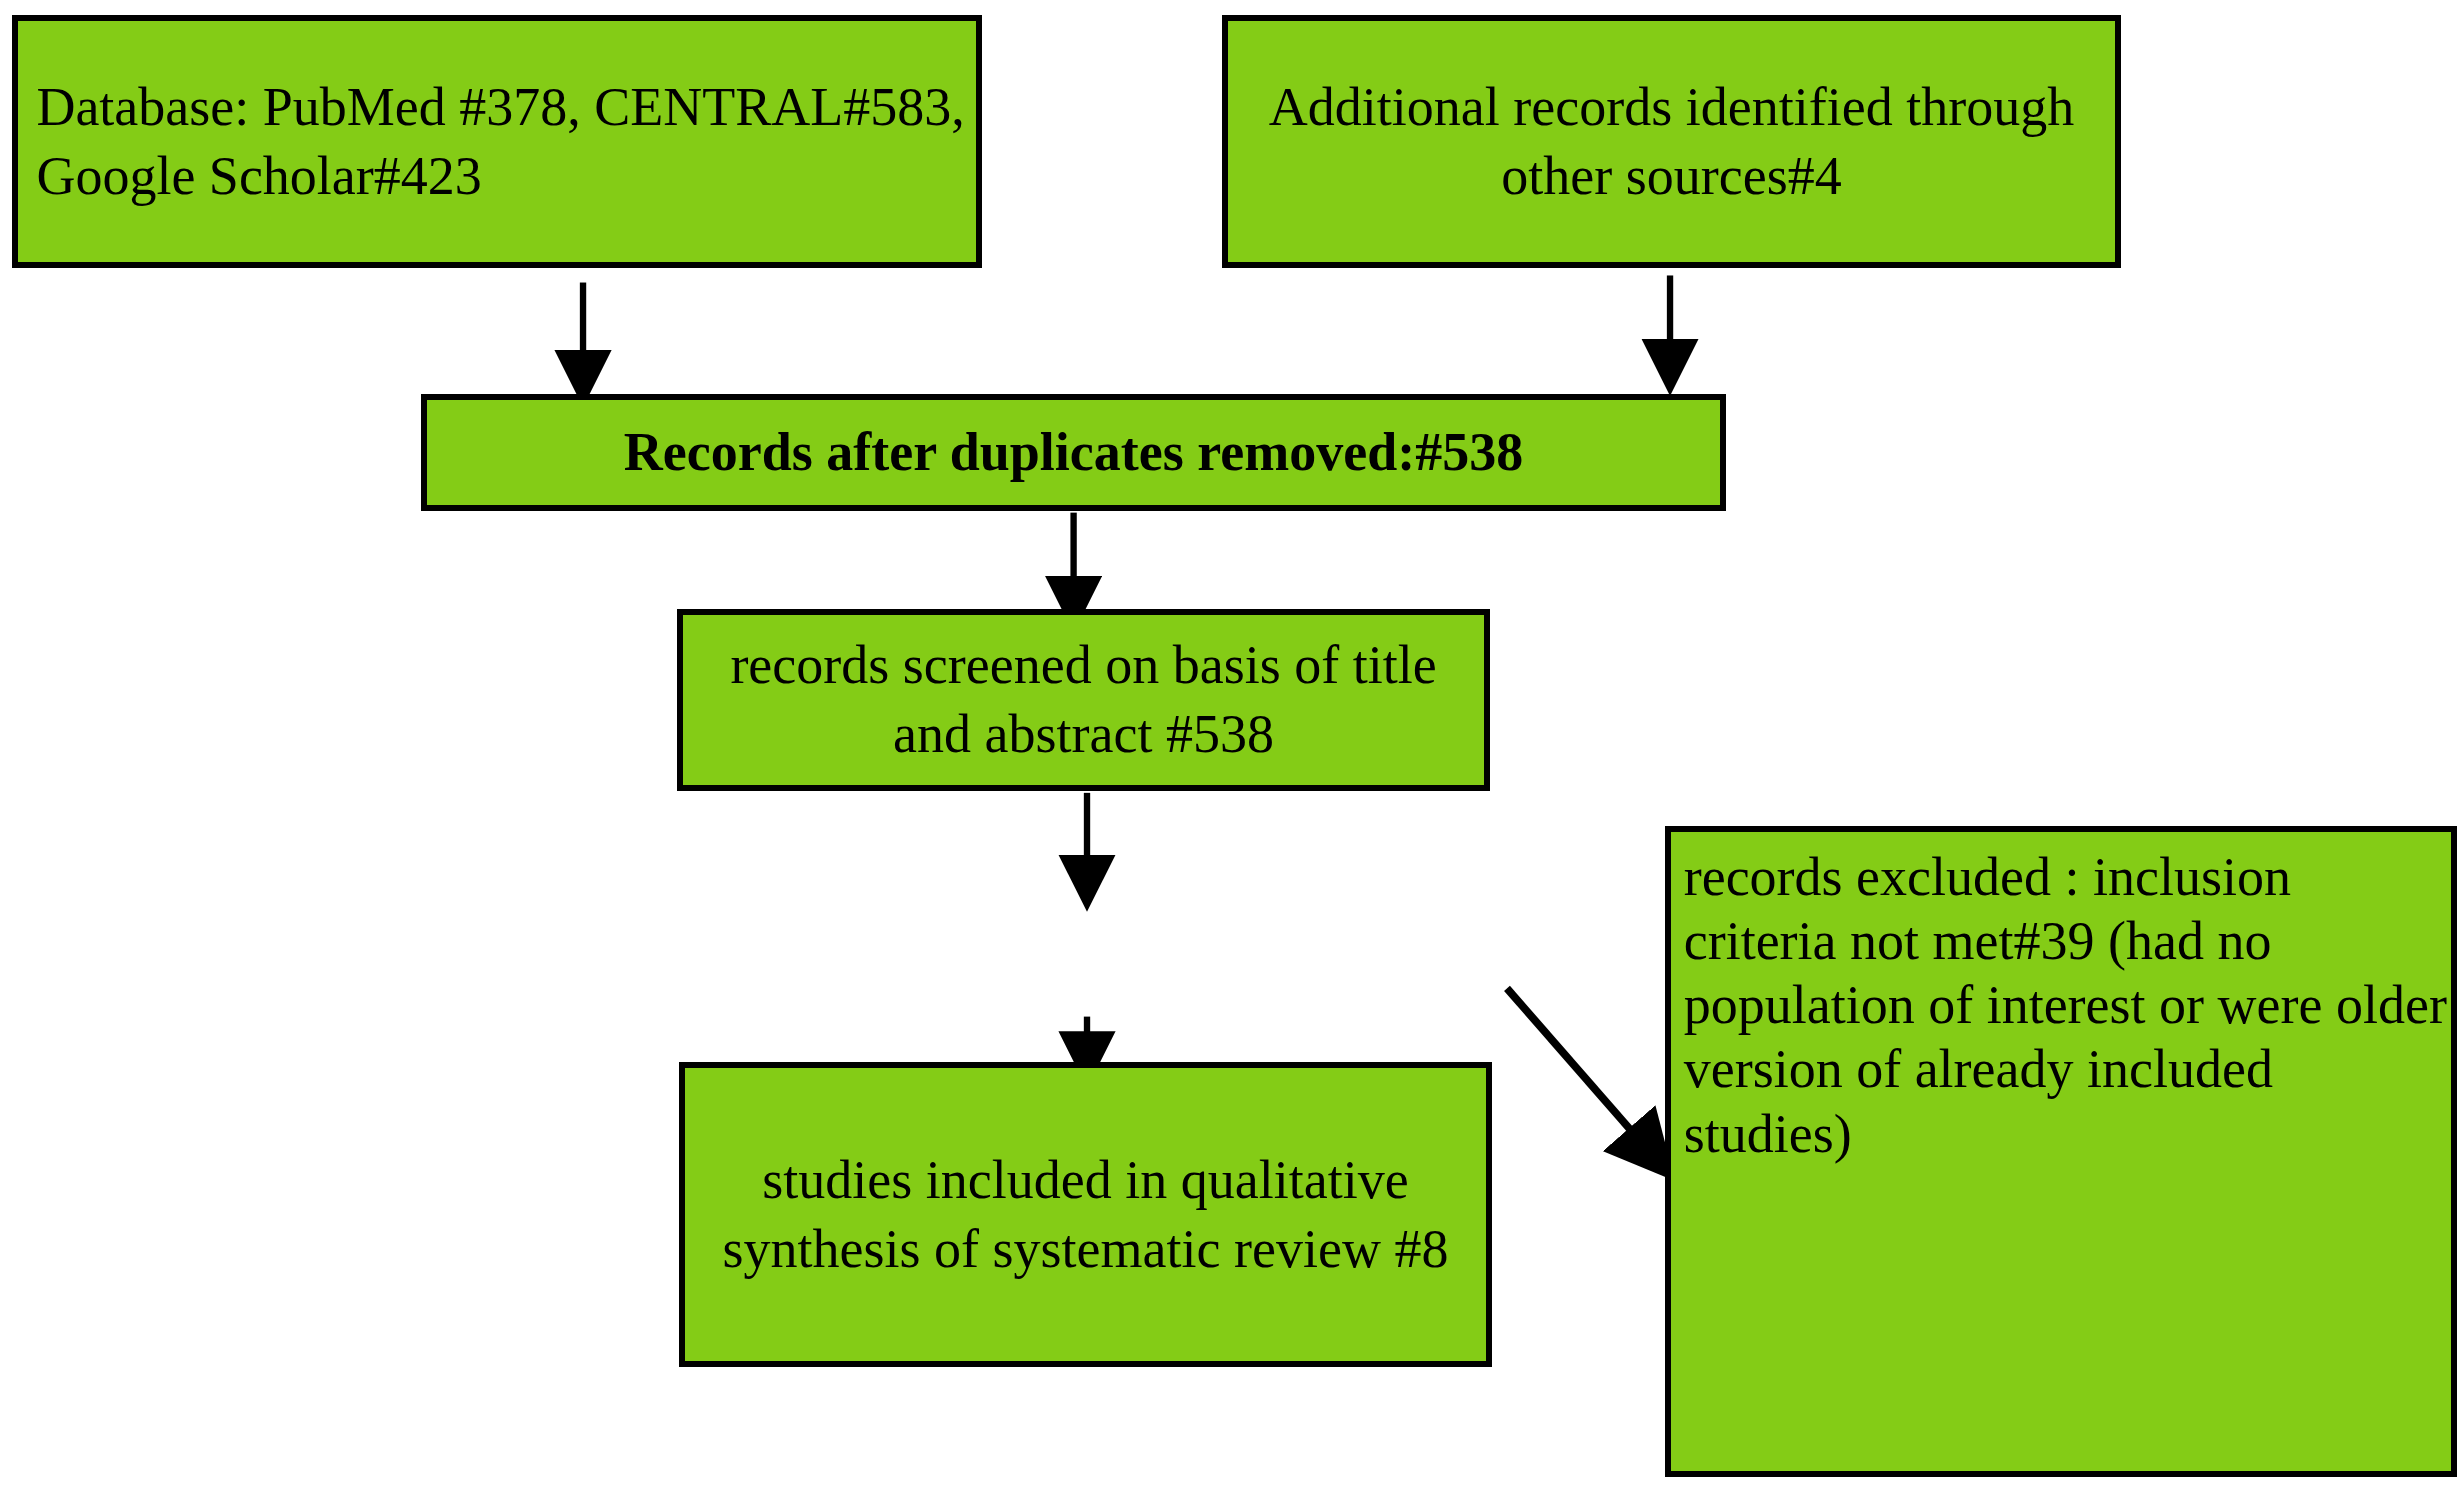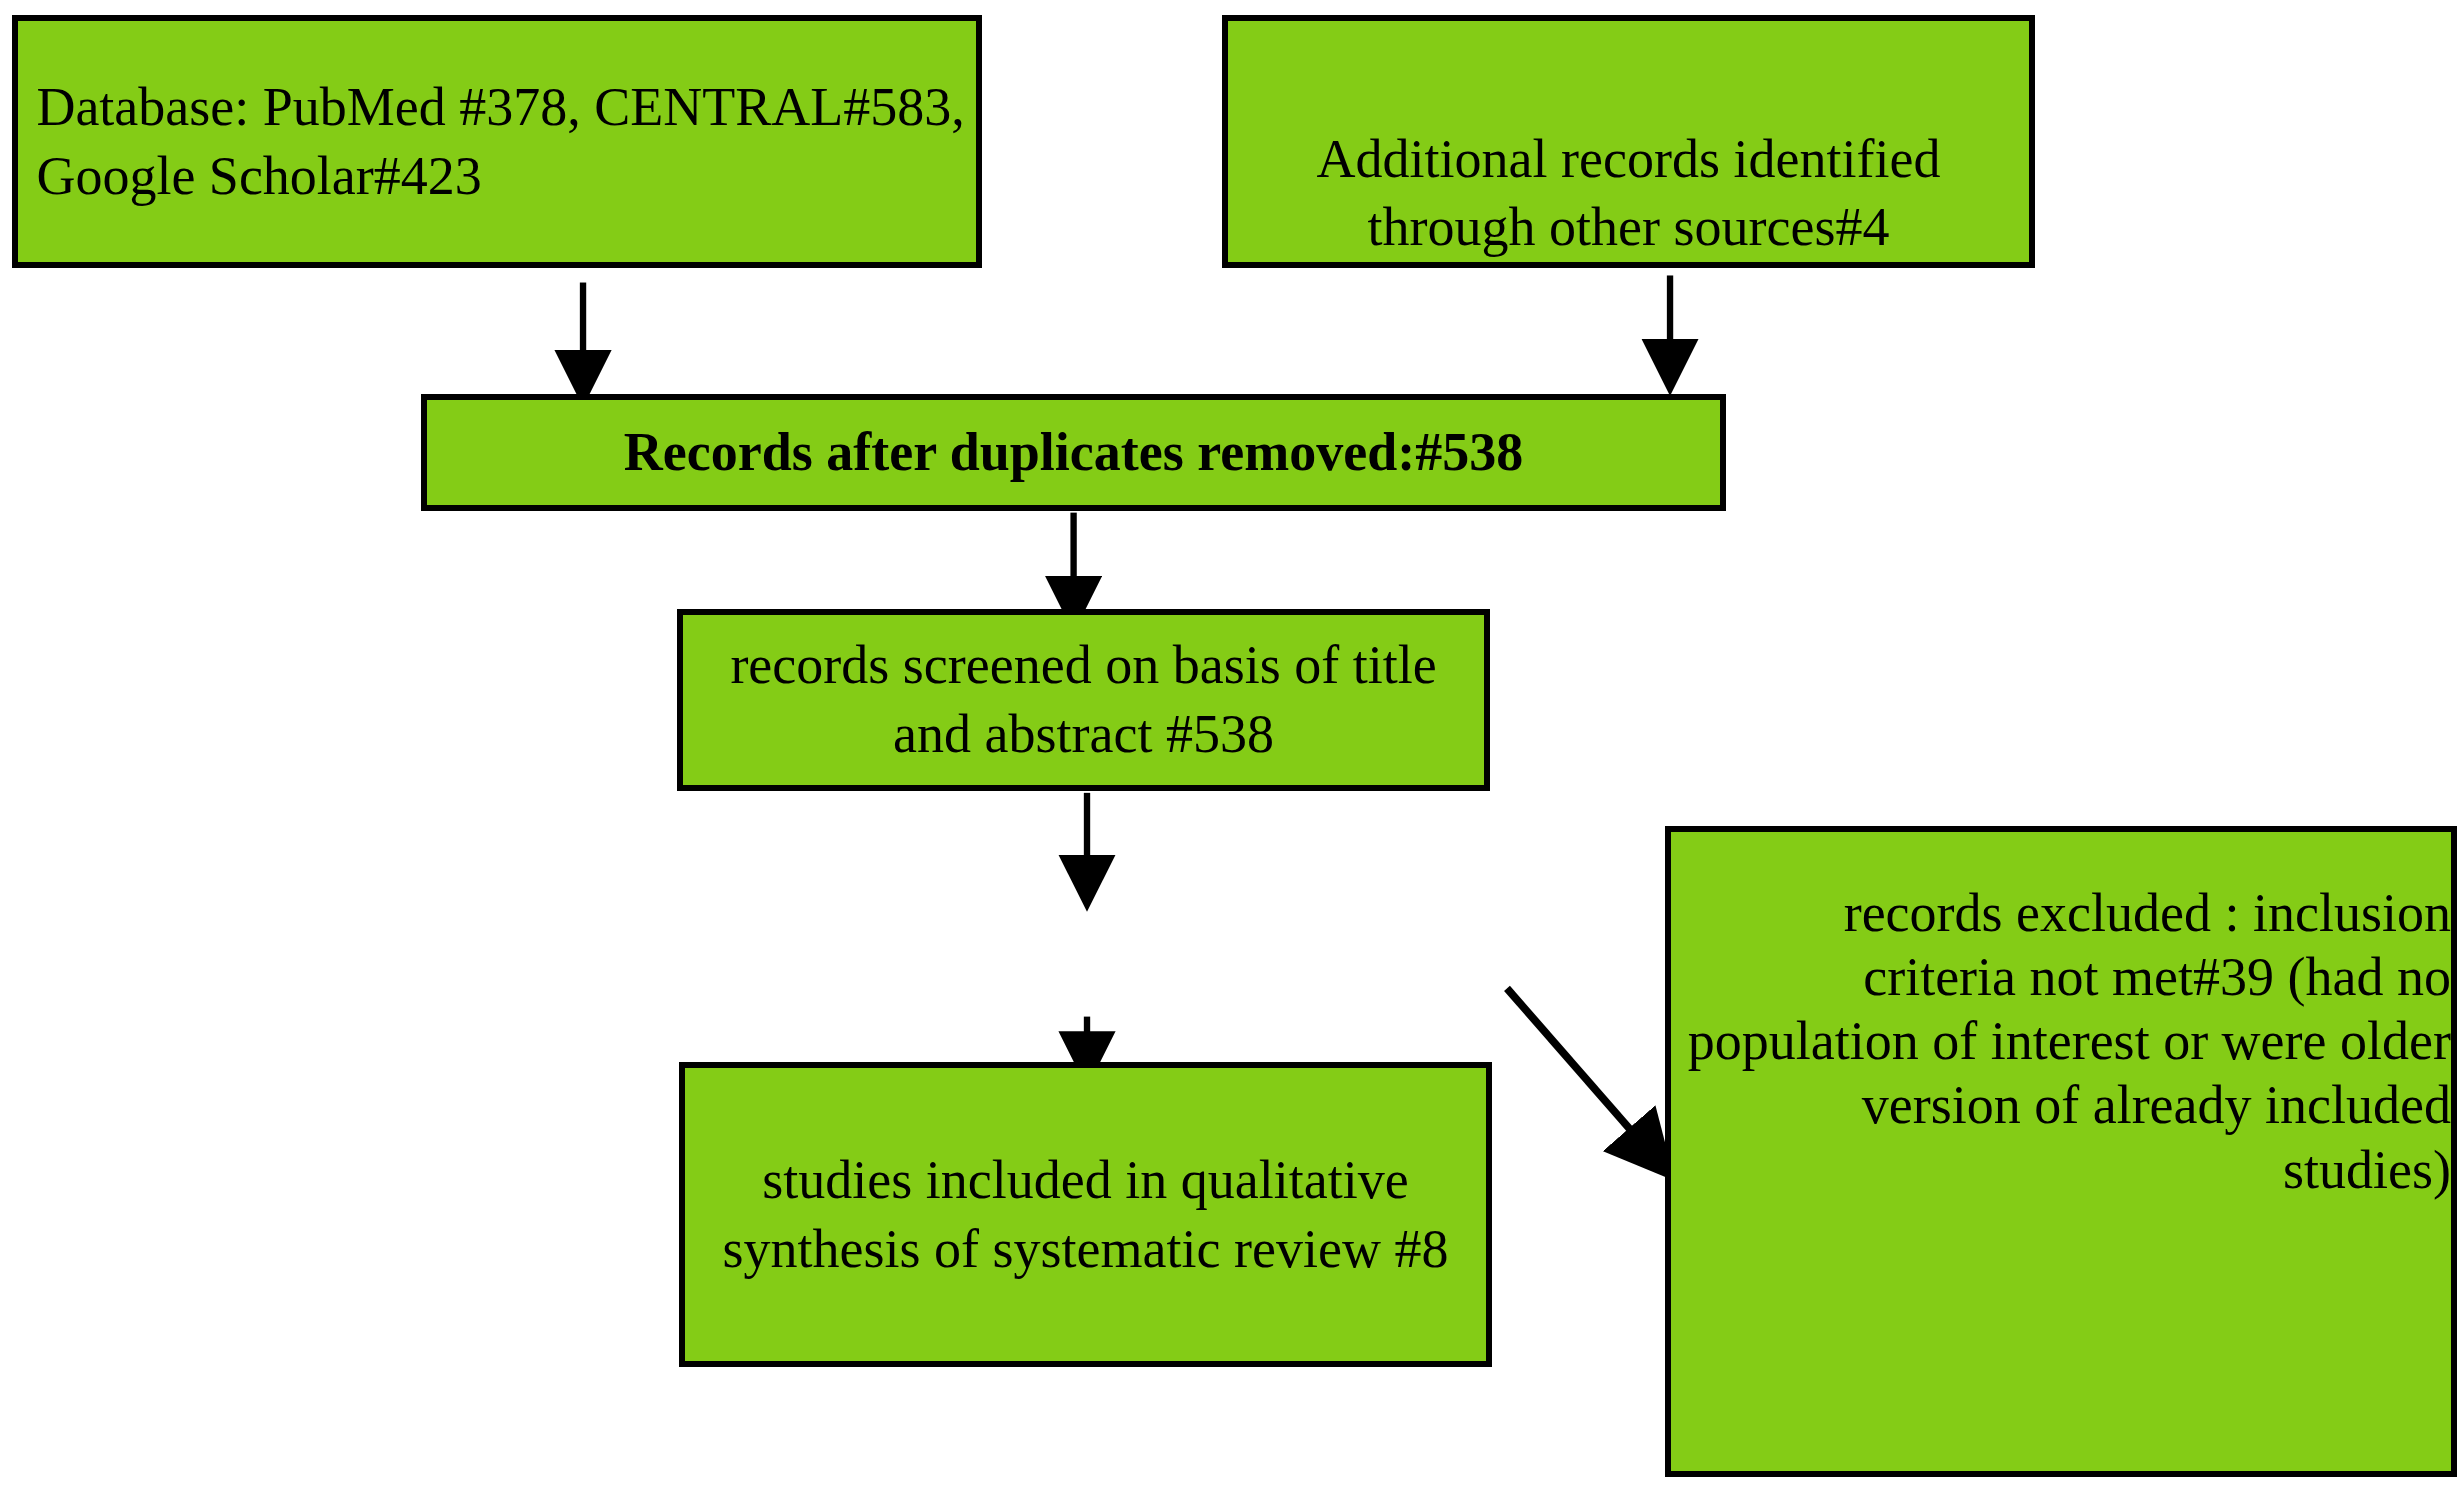--- a/index.html
+++ b/index.html
@@ -29,28 +29,28 @@
     font-size: 54px;
     line-height: 1.27;
     color: #000000;
     white-space: pre-line;
   }
   .align-left  .txt { text-align: left; }
   .align-center .txt { text-align: center; }
 
   
   #box-databases     { left: 12px;   top: 15px;   width: 970px; height: 253px; padding: 0 0 0 18.4px; }
-  #box-additional    { left: 1222px; top: 15px;   width: 813px; height: 253px; padding: 0 20px; justify-content: flex-end; }
+  #box-additional    { left: 1222px; top: 15px;   width: 899px; height: 253px; padding: 0 20px; }
   #box-duplicates    { left: 421px;  top: 394px;  width: 1305px; height: 117px; padding: 0 27px; font-weight: bold; }
   #box-screened      { left: 677px;  top: 609px;  width: 813px; height: 182px; padding: 0 24px; }
   #box-fulltext      { left: 682px;  top: 885px; width: 810px; height: 128px; padding: 0 24px; }
   #box-included      { left: 679px;  top: 1062px; width: 813px; height: 305px; padding: 0 24px; }
   #box-excluded      { left: 1665px; top: 826px; width: 792px; height: 651px; padding: 12.7px 0 0 12.7px;
                        justify-content: flex-start; }
-  #box-excluded .txt { font-size: 54px; line-height: 1.19; text-align: right; margin-top: 36px; }
+  #box-excluded .txt { font-size: 54px; line-height: 1.19; text-align: left; }
 
   
   #arrow-layer {
     position: absolute;
     left: 0; top: 0;
     width: 2462px;
     height: 1501px;
     pointer-events: none;
   }
 </style>

